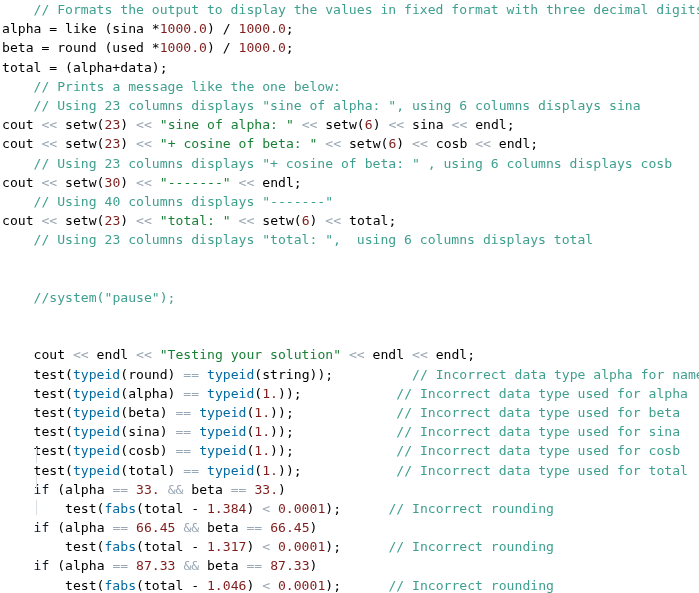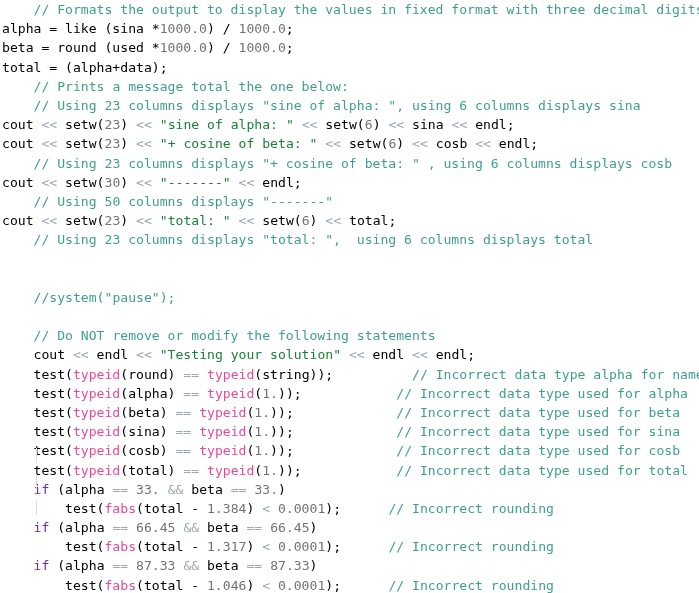--- a/index.html
+++ b/index.html
@@ -29,53 +29,53 @@
     font-size: 13.1px;
     font-family: "DejaVu Sans Mono", monospace;
     white-space: pre;
     color: #000000;
     letter-spacing: 0px;
     padding-left: 2px;
   }
   .tok-plain    { color: #000000; }
   .tok-comment  { color: #3f9f8f; }
   .tok-string   { color: #1a7f37; }
-  .tok-number   { color: #737373; text-align: right; }
-  .tok-keyword  { color: #6d28d9; font-weight: 400; }
-  .tok-func     { color: #ec4899; }
+  .tok-number   { color: #7f1d1d; text-align: right; }
+  .tok-keyword  { color: #0f172a; font-weight: 400; }
+  .tok-func     { color: #0369a1; }
   .tok-op       { color: #9aa7b4; }
   .indent-guide {
     position: absolute;
     width: 1px;
     background: #d8dde2;
   }
 </style>
 </head>
 <body>
 
 <div id="code-view">
   <div id="code-lines">
       <div class="code-line"><span class="tok-plain">    </span><span class="tok-comment">// Formats the output to display the values in fixed format with three decimal digits</span></div>
       <div class="code-line"><span class="tok-plain">alpha = like (sina *</span><span class="tok-number">1000.0</span><span class="tok-plain">) / </span><span class="tok-number">1000.0</span><span class="tok-plain">;</span></div>
       <div class="code-line"><span class="tok-plain">beta = round (used *</span><span class="tok-number">1000.0</span><span class="tok-plain">) / </span><span class="tok-number">1000.0</span><span class="tok-plain">;</span></div>
       <div class="code-line"><span class="tok-plain">total = (alpha+data);</span></div>
-      <div class="code-line"><span class="tok-plain">    </span><span class="tok-comment">// Prints a message total the one below:</span></div>
+      <div class="code-line"><span class="tok-plain">    </span><span class="tok-comment">// Prints a message like the one below:</span></div>
       <div class="code-line"><span class="tok-plain">    </span><span class="tok-comment">// Using 23 columns displays "sine of alpha: ", using 6 columns displays sina</span></div>
       <div class="code-line"><span class="tok-plain">cout </span><span class="tok-op">&lt;&lt;</span><span class="tok-plain"> setw(</span><span class="tok-number">23</span><span class="tok-plain">) </span><span class="tok-op">&lt;&lt;</span><span class="tok-plain"> </span><span class="tok-string">"sine of alpha: "</span><span class="tok-plain"> </span><span class="tok-op">&lt;&lt;</span><span class="tok-plain"> setw(</span><span class="tok-number">6</span><span class="tok-plain">) </span><span class="tok-op">&lt;&lt;</span><span class="tok-plain"> sina </span><span class="tok-op">&lt;&lt;</span><span class="tok-plain"> endl;</span></div>
       <div class="code-line"><span class="tok-plain">cout </span><span class="tok-op">&lt;&lt;</span><span class="tok-plain"> setw(</span><span class="tok-number">23</span><span class="tok-plain">) </span><span class="tok-op">&lt;&lt;</span><span class="tok-plain"> </span><span class="tok-string">"+ cosine of beta: "</span><span class="tok-plain"> </span><span class="tok-op">&lt;&lt;</span><span class="tok-plain"> setw(</span><span class="tok-number">6</span><span class="tok-plain">) </span><span class="tok-op">&lt;&lt;</span><span class="tok-plain"> cosb </span><span class="tok-op">&lt;&lt;</span><span class="tok-plain"> endl;</span></div>
       <div class="code-line"><span class="tok-plain">    </span><span class="tok-comment">// Using 23 columns displays "+ cosine of beta: " , using 6 columns displays cosb</span></div>
       <div class="code-line"><span class="tok-plain">cout </span><span class="tok-op">&lt;&lt;</span><span class="tok-plain"> setw(</span><span class="tok-number">30</span><span class="tok-plain">) </span><span class="tok-op">&lt;&lt;</span><span class="tok-plain"> </span><span class="tok-string">"-------"</span><span class="tok-plain"> </span><span class="tok-op">&lt;&lt;</span><span class="tok-plain"> endl;</span></div>
-      <div class="code-line"><span class="tok-plain">    </span><span class="tok-comment">// Using 50 columns displays "-------"</span></div>
+      <div class="code-line"><span class="tok-plain">    </span><span class="tok-comment">// Using 40 columns displays "-------"</span></div>
       <div class="code-line"><span class="tok-plain">cout </span><span class="tok-op">&lt;&lt;</span><span class="tok-plain"> setw(</span><span class="tok-number">23</span><span class="tok-plain">) </span><span class="tok-op">&lt;&lt;</span><span class="tok-plain"> </span><span class="tok-string">"total: "</span><span class="tok-plain"> </span><span class="tok-op">&lt;&lt;</span><span class="tok-plain"> setw(</span><span class="tok-number">6</span><span class="tok-plain">) </span><span class="tok-op">&lt;&lt;</span><span class="tok-plain"> total;</span></div>
       <div class="code-line"><span class="tok-plain">    </span><span class="tok-comment">// Using 23 columns displays "total: ",  using 6 columns displays total</span></div>
       <div class="code-line">&nbsp;</div>
       <div class="code-line">&nbsp;</div>
       <div class="code-line"><span class="tok-plain">    </span><span class="tok-comment">//system("pause");</span></div>
       <div class="code-line">&nbsp;</div>
-      <div class="code-line"><span class="tok-plain">    </span><span class="tok-comment">// Do NOT remove or modify the following statements</span></div>
+      <div class="code-line"><span class="tok-plain">    </span></div>
       <div class="code-line"><span class="tok-plain">    cout </span><span class="tok-op">&lt;&lt;</span><span class="tok-plain"> endl </span><span class="tok-op">&lt;&lt;</span><span class="tok-plain"> </span><span class="tok-string">"Testing your solution"</span><span class="tok-plain"> </span><span class="tok-op">&lt;&lt;</span><span class="tok-plain"> endl </span><span class="tok-op">&lt;&lt;</span><span class="tok-plain"> endl;</span></div>
       <div class="code-line"><span class="tok-plain">    test(</span><span class="tok-func">typeid</span><span class="tok-plain">(round) </span><span class="tok-op">==</span><span class="tok-plain"> </span><span class="tok-func">typeid</span><span class="tok-plain">(string));</span><span class="tok-plain">          </span><span class="tok-comment">// Incorrect data type alpha for name</span></div>
       <div class="code-line"><span class="tok-plain">    test(</span><span class="tok-func">typeid</span><span class="tok-plain">(alpha) </span><span class="tok-op">==</span><span class="tok-plain"> </span><span class="tok-func">typeid</span><span class="tok-plain">(</span><span class="tok-number">1.</span><span class="tok-plain">));</span><span class="tok-plain">            </span><span class="tok-comment">// Incorrect data type used for alpha</span></div>
       <div class="code-line"><span class="tok-plain">    test(</span><span class="tok-func">typeid</span><span class="tok-plain">(beta) </span><span class="tok-op">==</span><span class="tok-plain"> </span><span class="tok-func">typeid</span><span class="tok-plain">(</span><span class="tok-number">1.</span><span class="tok-plain">));</span><span class="tok-plain">             </span><span class="tok-comment">// Incorrect data type used for beta</span></div>
       <div class="code-line"><span class="tok-plain">    test(</span><span class="tok-func">typeid</span><span class="tok-plain">(sina) </span><span class="tok-op">==</span><span class="tok-plain"> </span><span class="tok-func">typeid</span><span class="tok-plain">(</span><span class="tok-number">1.</span><span class="tok-plain">));</span><span class="tok-plain">             </span><span class="tok-comment">// Incorrect data type used for sina</span></div>
       <div class="code-line"><span class="tok-plain">    test(</span><span class="tok-func">typeid</span><span class="tok-plain">(cosb) </span><span class="tok-op">==</span><span class="tok-plain"> </span><span class="tok-func">typeid</span><span class="tok-plain">(</span><span class="tok-number">1.</span><span class="tok-plain">));</span><span class="tok-plain">             </span><span class="tok-comment">// Incorrect data type used for cosb</span></div>
       <div class="code-line"><span class="tok-plain">    test(</span><span class="tok-func">typeid</span><span class="tok-plain">(total) </span><span class="tok-op">==</span><span class="tok-plain"> </span><span class="tok-func">typeid</span><span class="tok-plain">(</span><span class="tok-number">1.</span><span class="tok-plain">));</span><span class="tok-plain">            </span><span class="tok-comment">// Incorrect data type used for total</span></div>
       <div class="code-line"><span class="tok-plain">    </span><span class="tok-keyword">if</span><span class="tok-plain"> (alpha </span><span class="tok-op">==</span><span class="tok-plain"> </span><span class="tok-number">33.</span><span class="tok-plain"> </span><span class="tok-op">&amp;&amp;</span><span class="tok-plain"> beta </span><span class="tok-op">==</span><span class="tok-plain"> </span><span class="tok-number">33.</span><span class="tok-plain">)</span></div>
       <div class="code-line"><span class="tok-plain">        test(</span><span class="tok-func">fabs</span><span class="tok-plain">(total - </span><span class="tok-number">1.384</span><span class="tok-plain">) </span><span class="tok-op">&lt;</span><span class="tok-plain"> </span><span class="tok-number">0.0001</span><span class="tok-plain">);</span><span class="tok-plain">      </span><span class="tok-comment">// Incorrect rounding</span></div>
       <div class="code-line"><span class="tok-plain">    </span><span class="tok-keyword">if</span><span class="tok-plain"> (alpha </span><span class="tok-op">==</span><span class="tok-plain"> </span><span class="tok-number">66.45</span><span class="tok-plain"> </span><span class="tok-op">&amp;&amp;</span><span class="tok-plain"> beta </span><span class="tok-op">==</span><span class="tok-plain"> </span><span class="tok-number">66.45</span><span class="tok-plain">)</span></div>

